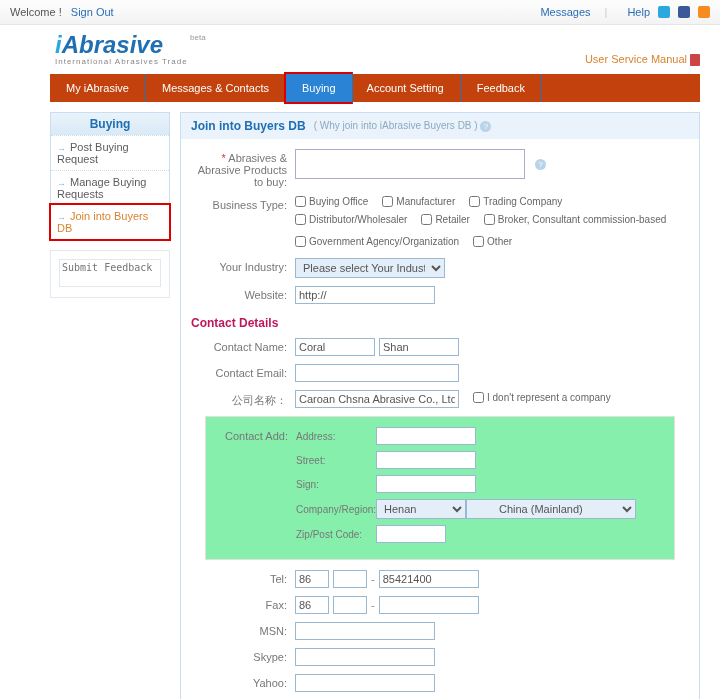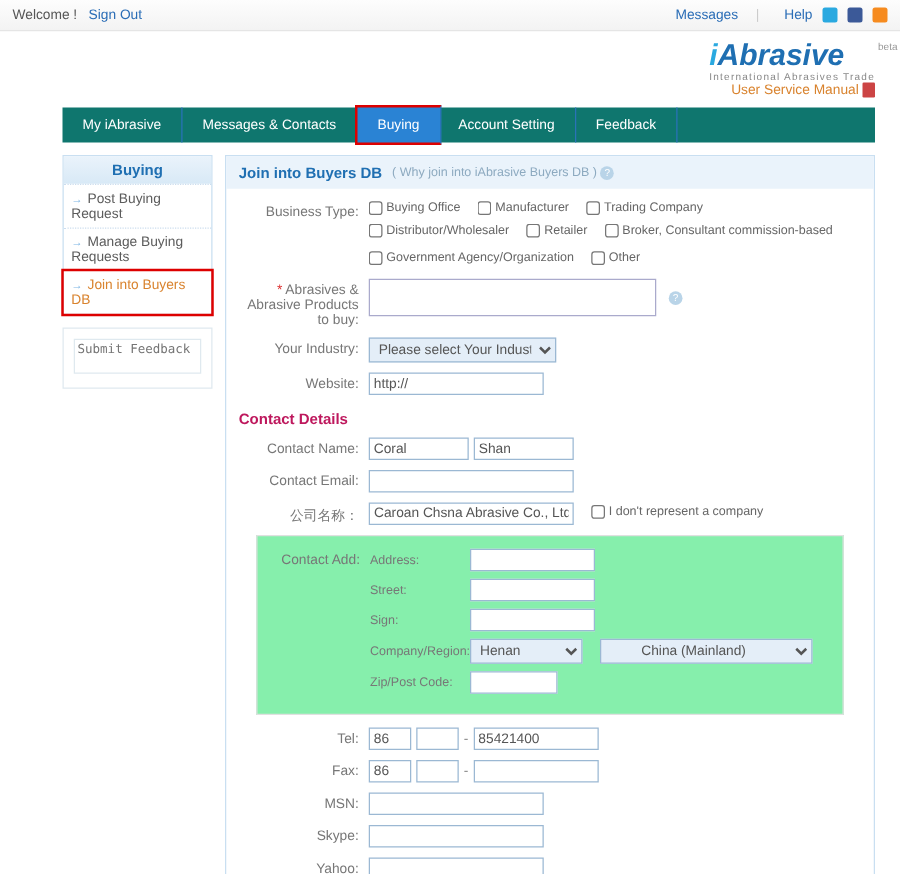--- a/index.html
+++ b/index.html
@@ -9,30 +9,30 @@
   
   .topbar { display: flex; justify-content: space-between; align-items: center; padding: 6px 10px; border-bottom: 1px solid #e5e5e5; background: linear-gradient(#fdfdfd,#f3f3f3); }
   .topbar a { color: #2a6db6; text-decoration: none; margin-left: 6px; }
   .topbar .right { display: flex; align-items: center; gap: 8px; font-size: 11px; color: #888; }
   .ico { width: 12px; height: 12px; display: inline-block; border-radius: 2px; }
   .ico-t { background: #2aa9e0; }
   .ico-f { background: #3b5998; }
   .ico-r { background: #f68b1f; }
 
   
-  .brand { display: flex; justify-content: flex-start; align-items: flex-end; padding: 6px 20px 4px 55px; flex-direction: column; }
+  .brand { display: flex; justify-content: space-between; align-items: flex-end; padding: 6px 20px 4px 55px; }
   .logo { color: #1f6fb2; font-weight: bold; font-size: 24px; font-style: italic; position: relative; }
   .logo .i { color: #2aa9e0; }
   .logo sup { font-size: 8px; color: #999; font-style: normal; font-weight: normal; position: absolute; right: -18px; top: 2px; }
   .tagline { font-size: 8px; color: #888; letter-spacing: 1px; margin-top: -2px; }
   .manual { font-size: 11px; color: #d9832e; }
   .manual .doc { width: 10px; height: 12px; background: #c44; display: inline-block; vertical-align: middle; margin-left: 3px; border-radius: 1px; }
 
   
-  .nav { background: #0f766e; display: flex; margin: 4px 20px 0 50px; }
+  .nav { background: #c2410c; display: flex; margin: 4px 20px 0 50px; }
   .nav a { color: #fff; padding: 8px 16px; font-size: 11px; text-decoration: none; border-right: 1px solid #2a72b8; }
   .nav a.active { background: #2a83d4; }
   .highlight-red { border: 2px solid #d00; margin: -2px; }
 
   
   .main { display: flex; gap: 10px; padding: 10px 20px 20px 50px; }
   .sidebar { width: 120px; flex-shrink: 0; }
   .side-box { border: 1px solid #c9dff1; }
   .side-title { background: linear-gradient(#eaf3fb,#d8e9f6); color: #1f6fb2; font-weight: bold; text-align: center; padding: 4px; font-size: 12px; }
   .side-box ul { list-style: none; }
@@ -128,66 +128,66 @@
     </div>
 
     <div class="content">
       <div class="content-head">
         <span>Join into Buyers DB</span>
         <span class="sub"><span>( Why join into iAbrasive Buyers DB       )</span> <span class="qmark">?</span></span>
       </div>
 
       <div class="form-section">
         <div class="row">
-          <div class="lbl">Business Type:</div>
-          <div class="fld">
-            <label class="chk">
-                <input type="checkbox" style="">
-                <span>Buying Office</span>
-              </label>
-            <label class="chk">
-                <input type="checkbox" style="">
-                <span>Manufacturer</span>
-              </label>
-            <label class="chk">
-                <input type="checkbox" style="">
-                <span>Trading Company</span>
-              </label>
-            <label class="chk">
-                <input type="checkbox" style="">
-                <span>Distributor/Wholesaler</span>
-              </label>
-            <label class="chk">
-                <input type="checkbox" style="">
-                <span>Retailer</span>
-              </label>
-            <label class="chk">
-                <input type="checkbox" style="">
-                <span>Broker, Consultant commission-based</span>
-              </label>
-            <div style="flex-basis:100%;height:0;"></div>
-            <label class="chk">
-                <input type="checkbox" style="">
-                <span>Government Agency/Organization</span>
-              </label>
-            <label class="chk">
-                <input type="checkbox" style="">
-                <span>Other</span>
-              </label>
-          </div>
-        </div>
-
-        <div class="row">
           <div class="lbl req">
             <span>Abrasives &amp;</span><br>
             <span>Abrasive Products to buy:</span>
           </div>
           <div class="fld">
             <textarea class="products" style=""></textarea>
             <span class="qmark" style="margin-left:6px;">?</span>
+          </div>
+        </div>
+
+        <div class="row">
+          <div class="lbl">Business Type:</div>
+          <div class="fld">
+            <label class="chk">
+                <input type="checkbox" style="">
+                <span>Buying Office</span>
+              </label>
+            <label class="chk">
+                <input type="checkbox" style="">
+                <span>Manufacturer</span>
+              </label>
+            <label class="chk">
+                <input type="checkbox" style="">
+                <span>Trading Company</span>
+              </label>
+            <label class="chk">
+                <input type="checkbox" style="">
+                <span>Distributor/Wholesaler</span>
+              </label>
+            <label class="chk">
+                <input type="checkbox" style="">
+                <span>Retailer</span>
+              </label>
+            <label class="chk">
+                <input type="checkbox" style="">
+                <span>Broker, Consultant commission-based</span>
+              </label>
+            <div style="flex-basis:100%;height:0;"></div>
+            <label class="chk">
+                <input type="checkbox" style="">
+                <span>Government Agency/Organization</span>
+              </label>
+            <label class="chk">
+                <input type="checkbox" style="">
+                <span>Other</span>
+              </label>
           </div>
         </div>
 
         <div class="row">
           <div class="lbl">Your Industry:</div>
           <div class="fld">
             <select class="industry"><option>Please select Your Industry</option></select>
           </div>
         </div>
 
@@ -238,21 +238,21 @@
                   <div class="sub-lbl">Street:</div>
                   <input type="text" style="">
                 </div>
               <div class="sub-row">
                   <div class="sub-lbl">Sign:</div>
                   <input type="text" style="">
                 </div>
               <div class="sub-row">
                 <div class="sub-lbl">Company/Region:</div>
                 <select style="width:90px;background:#e4eef8;"><option>Henan</option></select>
-                <select class="wide" style="margin-left:14px;padding-left:28px;"><option>China (Mainland)</option></select>
+                <select class="wide" style="margin-left:0;padding-left:28px;"><option>China (Mainland)</option></select>
               </div>
               <div class="sub-row">
                   <div class="sub-lbl">Zip/Post Code:</div>
                   <input type="text" style="width: 70px;">
                 </div>
             </div>
           </div>
         </div>
 
         <div style="height:10px;"></div>

